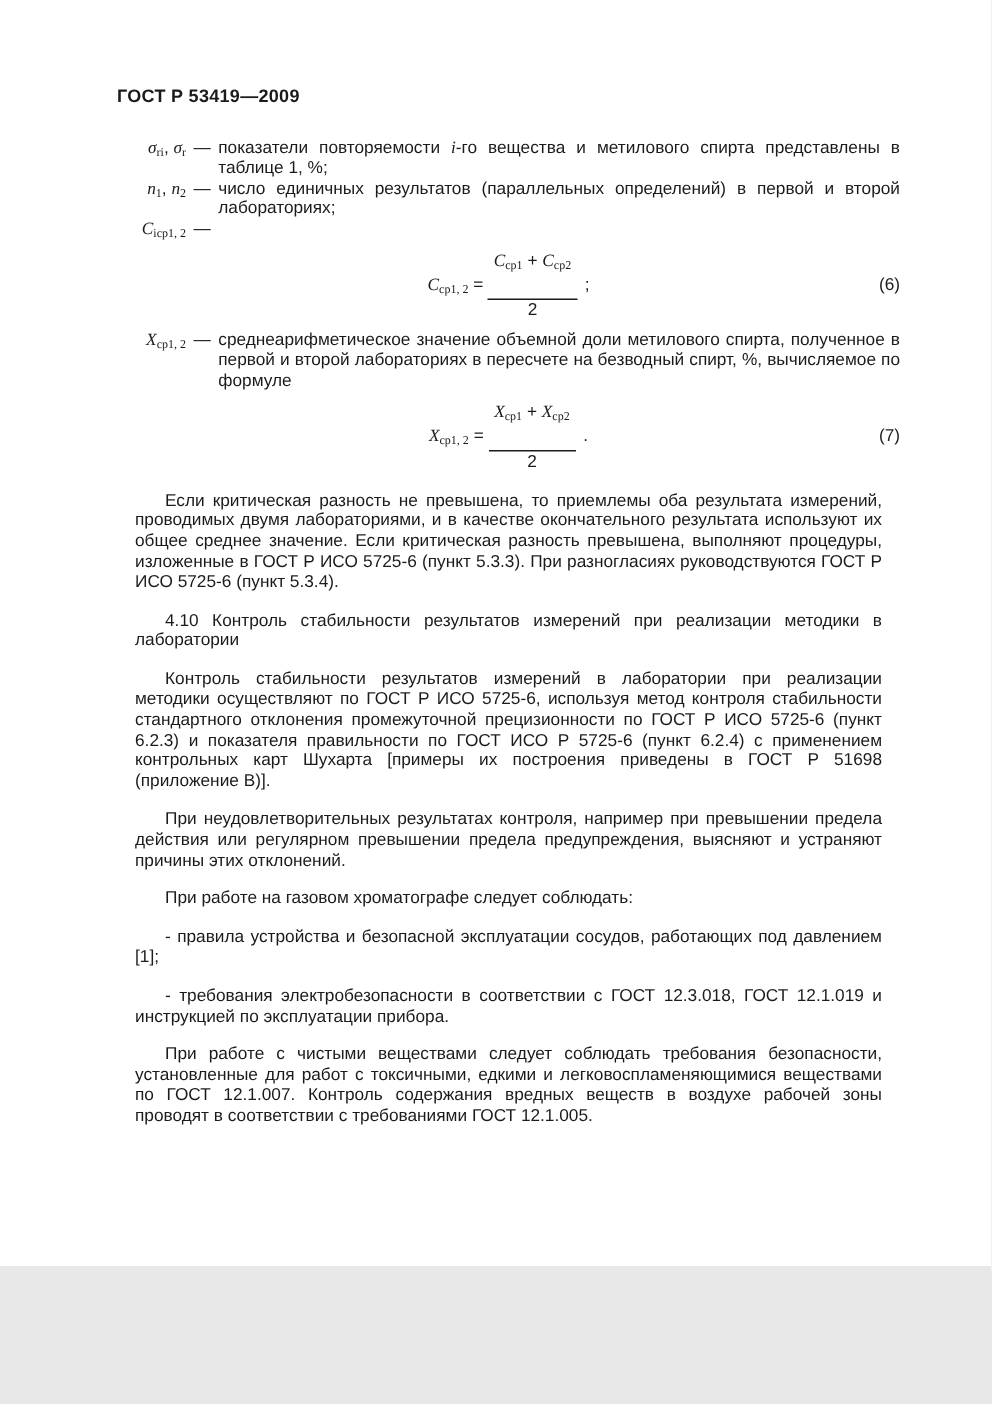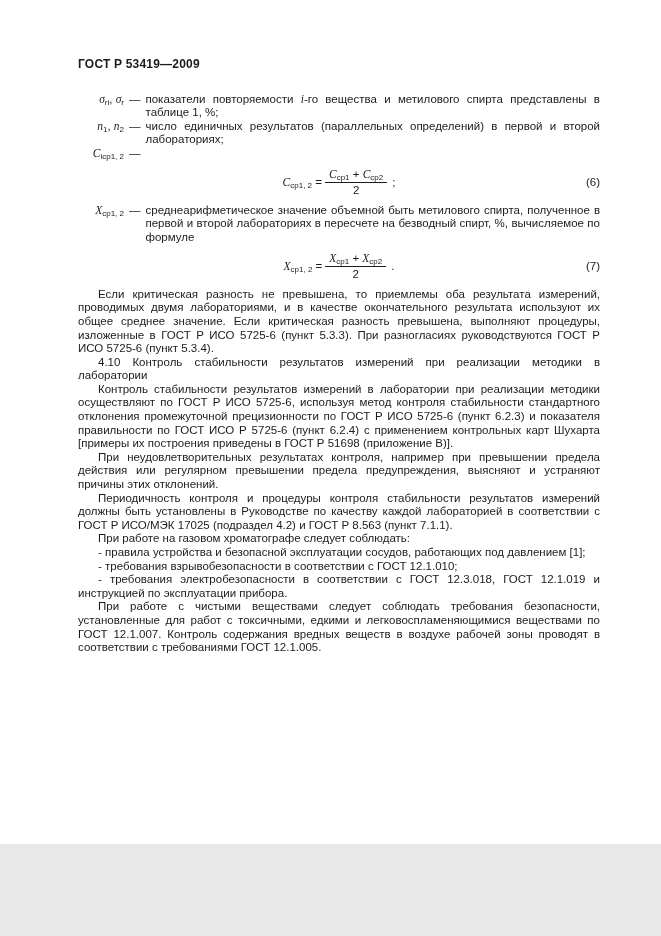--- a/index.html
+++ b/index.html
@@ -22,47 +22,47 @@
     top: 58px;
     width: 522px;
   }
   .doc-header {
     font-weight: bold;
     font-size: 12px;
     margin-bottom: 21px;
     letter-spacing: 0.2px;
   }
   p.para {
-    margin: 0;
+    margin: 12px;
     text-align: justify;
     text-indent: 20px;
   }
   i {
     font-family: "Liberation Serif", serif;
     font-style: italic;
   }
-  sub { font-size: 8px; line-height: 0; vertical-align: -2px; letter-spacing: 0; }
+  sub { font-size: 8px; line-height: 0; vertical-align: -2px; letter-spacing: 0; font-family: Liberation Serif, serif; }
   sup { font-size: 8px; line-height: 0; vertical-align: 4px; }
   
   .def-row { display: flex; }
   .def-term { flex: none; width: 46px; text-align: right; white-space: nowrap; }
   .def-dash { flex: none; margin: 0 5px; }
   .def-text { flex: 1; text-align: justify; }
   
   .formula-row {
     position: relative;
     display: flex;
     justify-content: center;
     align-items: center;
     margin: 7px 0 6px 0;
     min-height: 30px;
   }
   .formula { display: inline-flex; align-items: center; }
   .frac { display: inline-flex; flex-direction: column; align-items: center; margin: 0 3px; }
-  .frac .num { border-bottom: 1px solid #1b1b1b; padding: 0 4px 1px 4px; white-space: nowrap; }
+  .frac .num { border-bottom: 1px solid #1b1b1b; padding: 0 4px 18px 4px; white-space: nowrap; }
   .frac .den { padding-top: 1px; }
   .formula-tail { margin-left: 2px; }
   .formula-number { position: absolute; right: 0; top: 50%; transform: translateY(-50%); }
   
   .subheading {
     margin: 6px 0 3px 0;
     font-weight: normal;
     text-align: justify;
     text-indent: 20px;
   }
@@ -111,46 +111,44 @@
           <span class="den">2</span>
         </span>
         <span class="formula-tail">;</span>
       </span>
       <span class="formula-number">(6)</span>
     </div>
 
     <div class="def-row">
       <span class="def-term"><i>X</i><sub>ср1, 2</sub></span>
       <span class="def-dash">—</span>
-      <span class="def-text">среднеарифметическое значение объемной быть метилового спирта, полученное в первой и второй лабораториях в пересчете на безводный спирт, %, вычисляемое по формуле</span>
+      <span class="def-text">среднеарифметическое значение объемной доли метилового спирта, полученное в первой и второй лабораториях в пересчете на безводный спирт, %, вычисляемое по формуле</span>
     </div>
 
     <div class="formula-row">
       <span class="formula">
         <span><i>X</i><sub>ср1, 2</sub> = </span>
         <span class="frac">
           <span class="num"><i>X</i><sub>ср1</sub> + <i>X</i><sub>ср2</sub></span>
           <span class="den">2</span>
         </span>
         <span class="formula-tail">.</span>
       </span>
       <span class="formula-number">(7)</span>
     </div>
 
     <p class="para">Если критическая разность не превышена, то приемлемы оба результата измерений, проводимых двумя лабораториями, и в качестве окончательного результата используют их общее среднее значение. Если критическая разность превышена, выполняют процедуры, изложенные в ГОСТ Р ИСО 5725-6 (пункт 5.3.3). При разногласиях руководствуются ГОСТ Р ИСО 5725-6 (пункт 5.3.4).</p>
 
     <p class="para subheading">4.10 Контроль стабильности результатов измерений при реализации методики в лаборатории</p>
 
     <p class="para">Контроль стабильности результатов измерений в лаборатории при реализации методики осуществляют по ГОСТ Р ИСО 5725-6, используя метод контроля стабильности стандартного отклонения промежуточной прецизионности по ГОСТ Р ИСО 5725-6 (пункт 6.2.3) и показателя правильности по ГОСТ ИСО Р 5725-6 (пункт 6.2.4) с применением контрольных карт Шухарта [примеры их построения приведены в ГОСТ Р 51698 (приложение В)].</p>
     <p class="para">При неудовлетворительных результатах контроля, например при превышении предела действия или регулярном превышении предела предупреждения, выясняют и устраняют причины этих отклонений.</p>
-    <p class="para">Периодичность контроля и процедуры контроля стабильности результатов измерений должны быть установлены в Руководстве по качеству каждой лабораторией в соответствии с ГОСТ Р ИСО/МЭК 17025 (подраздел 4.2) и ГОСТ Р 8.563 (пункт 7.1.1).</p>
 
 
     <p class="para">При работе на газовом хроматографе следует соблюдать:</p>
     <p class="para">- правила устройства и безопасной эксплуатации сосудов, работающих под давлением [1];</p>
-    <p class="para">- требования взрывобезопасности в соответствии с ГОСТ 12.1.010;</p>
     <p class="para">- требования электробезопасности в соответствии с ГОСТ 12.3.018, ГОСТ 12.1.019 и инструкцией по эксплуатации прибора.</p>
     <p class="para">При работе с чистыми веществами следует соблюдать требования безопасности, установленные для работ с токсичными, едкими и легковоспламеняющимися веществами по ГОСТ 12.1.007. Контроль содержания вредных веществ в воздухе рабочей зоны проводят в соответствии с требованиями ГОСТ 12.1.005.</p>
 
   </div>
 
   <div class="page-number">8</div>
 </div>
 
 </body></html>

